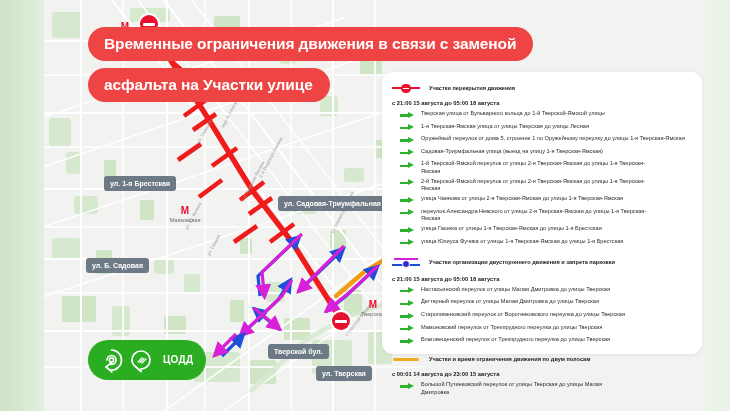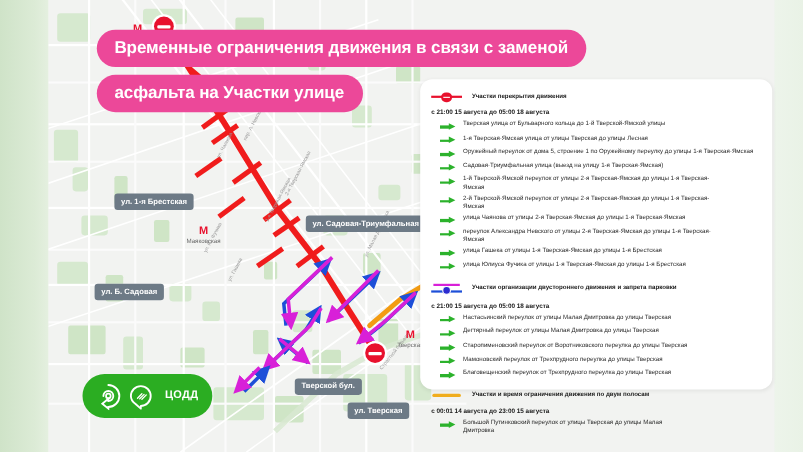--- a/index.html
+++ b/index.html
@@ -61,21 +61,21 @@
   
   .slab {
     position:absolute; z-index:10;
     color:#9a9a9a; font:400 4.6px/5px "Liberation Sans", sans-serif;
     white-space:nowrap; transform-origin:0 0;
   }
 
   
   .headline { position:absolute; z-index:20; left:88px; top:27px; }
   .hl {
-    display:inline-block; background:#ec4899; color:#fff;
+    display:inline-block; background:#ef4444; color:#fff;
     font:700 15.5px/17px "Liberation Sans", sans-serif;
     padding:8px 17px 9px 16px; border-radius:22px;
     white-space:nowrap; letter-spacing:-.1px;
   }
   .hl2 { margin-top:7px; }
 
   
   .panel {
     position:absolute; z-index:21;
     left:382px; top:72px; width:320px; height:282px;
@@ -134,21 +134,21 @@
   .arr .hd {
     position:absolute; left:7.5px; top:0.6px; width:0; height:0;
     border-left:6px solid #2cb22c; border-top:3.9px solid transparent; border-bottom:3.9px solid transparent;
   }
   .itxt {
     font:400 5.6px/7.4px "Liberation Sans", sans-serif; color:#2b2b2b;
   }
 
   
   .logo {
-    position:absolute; z-index:22; left:75px; top:340px;
+    position:absolute; z-index:22; left:88px; top:340px;
     width:118px; height:40px; border-radius:20px; background:#2bad22;
     display:flex; align-items:center; padding-left:11px; gap:5px;
   }
   .logo .g1, .logo .g2 { width:25px; height:25px; position:relative; }
   .logo .g1 svg, .logo .g2 svg { display:block; }
   .logo .txt {
     color:#fff; font:700 10px/12px "Liberation Sans", sans-serif;
     letter-spacing:.3px; margin-left:4px;
   }
 </style>

